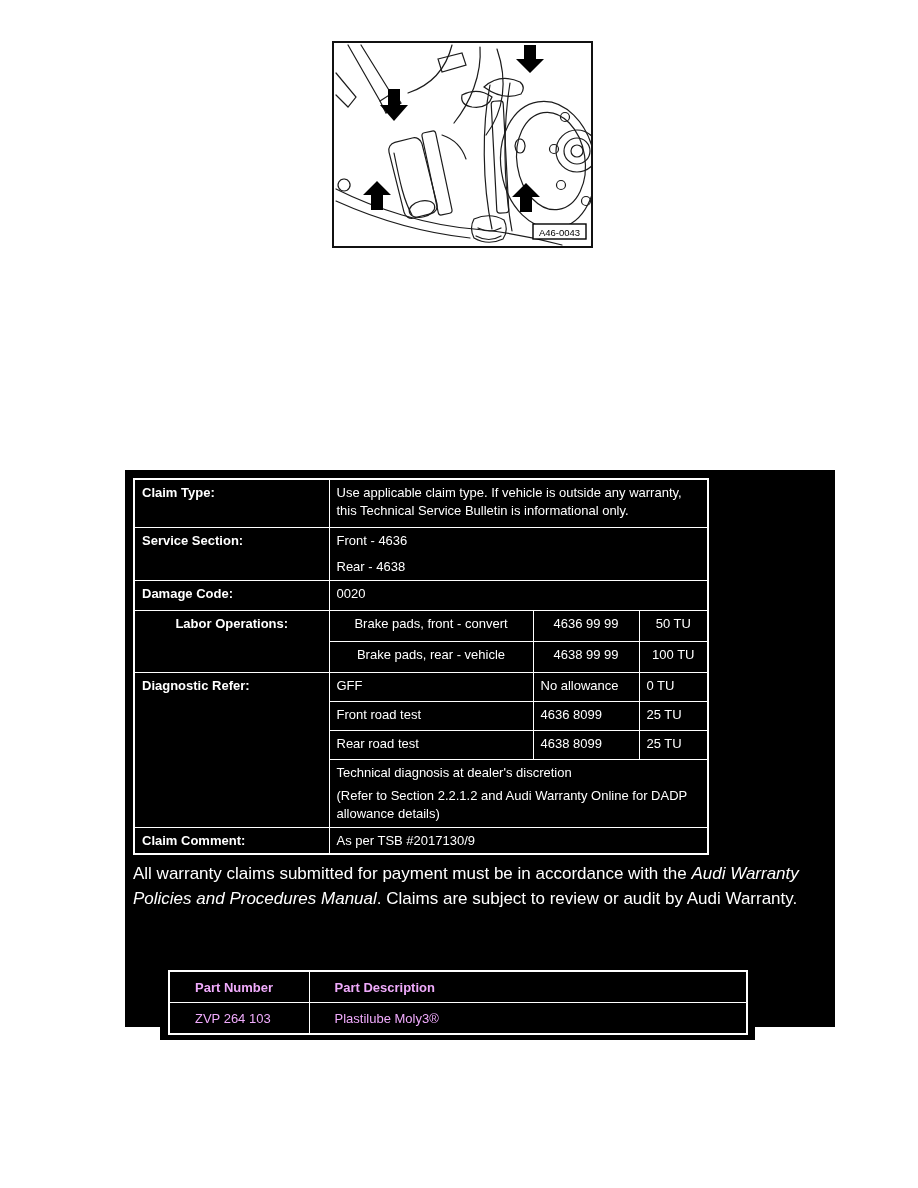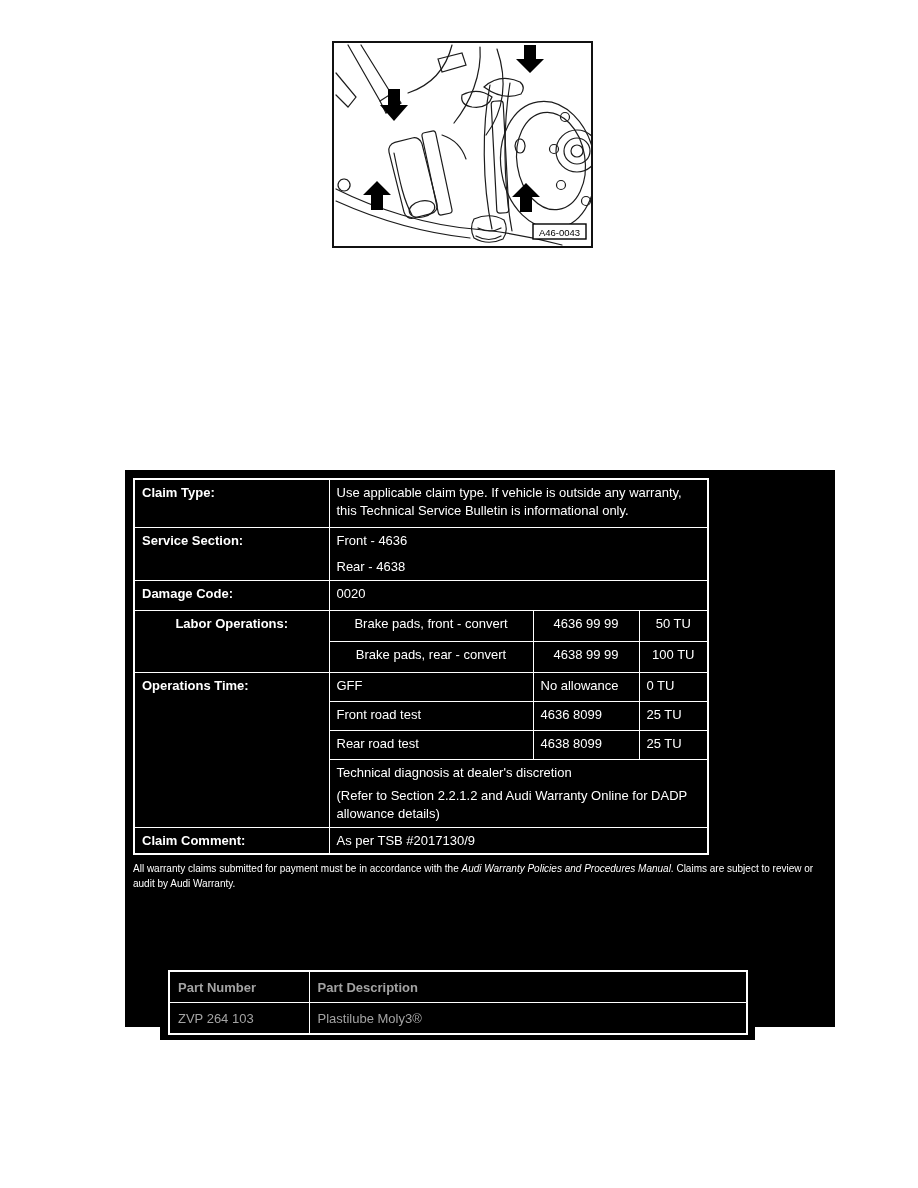--- a/index.html
+++ b/index.html
@@ -74,21 +74,21 @@
   tr.r-damage   { height: 30px; }
   tr.r-labor    { height: 31px; text-align: center; }
   tr.r-diag     { height: 29px; }
   tr.r-note     { height: 68px; }
   tr.r-comment  { height: 27px; }
   .pline + .pline { margin-top: 9px; }
   .nline + .nline { margin-top: 6px; }
   .claim-footer {
     margin-top: 7px;
     width: 694px;
-    font-size: 10px;
+    font-size: 17px;
     line-height: 1.45;
     color: #fff;
   }
   .claim-footer i { font-style: italic; }
 
   
   .parts-section {
     position: absolute;
     left: 160px;
     top: 963px;
@@ -103,24 +103,24 @@
     border-collapse: collapse;
     table-layout: fixed;
     width: 578px;
     border: 2px solid #fff;
   }
   table.parts-table th,
   table.parts-table td {
     border: 1px solid #fff;
     text-align: left;
     font-size: 13px;
-    padding: 5px 8px;
+    padding: 5px 25px;
     height: 20px;
     vertical-align: middle;
-    color: #a3a3a3;
+    color: #f0abfc;
   }
   table.parts-table th { font-weight: bold; }
 </style>
 </head>
 <body>
 
 <div class="page">
 
   <div class="figure-box">
     <svg width="257" height="203" viewBox="0 0 257 203">
@@ -207,26 +207,26 @@
           <td class="lbl">Damage Code:</td>
           <td colspan="3">0020</td>
         </tr>
         <tr class="r-labor">
           <td class="lbl" rowspan="2">Labor Operations:</td>
           <td>Brake pads, front - convert</td>
           <td>4636 99 99</td>
           <td>50 TU</td>
         </tr>
         <tr class="r-labor">
-          <td>Brake pads, rear - convert</td>
+          <td>Brake pads, rear - vehicle</td>
           <td>4638 99 99</td>
           <td>100 TU</td>
         </tr>
         <tr class="r-diag">
-          <td class="lbl" rowspan="4">Operations Time:</td>
+          <td class="lbl" rowspan="4">Diagnostic Refer:</td>
           <td>GFF</td>
           <td>No allowance</td>
           <td>0 TU</td>
         </tr>
         <tr class="r-diag">
           <td>Front road test</td>
           <td>4636 8099</td>
           <td>25 TU</td>
         </tr>
         <tr class="r-diag">

